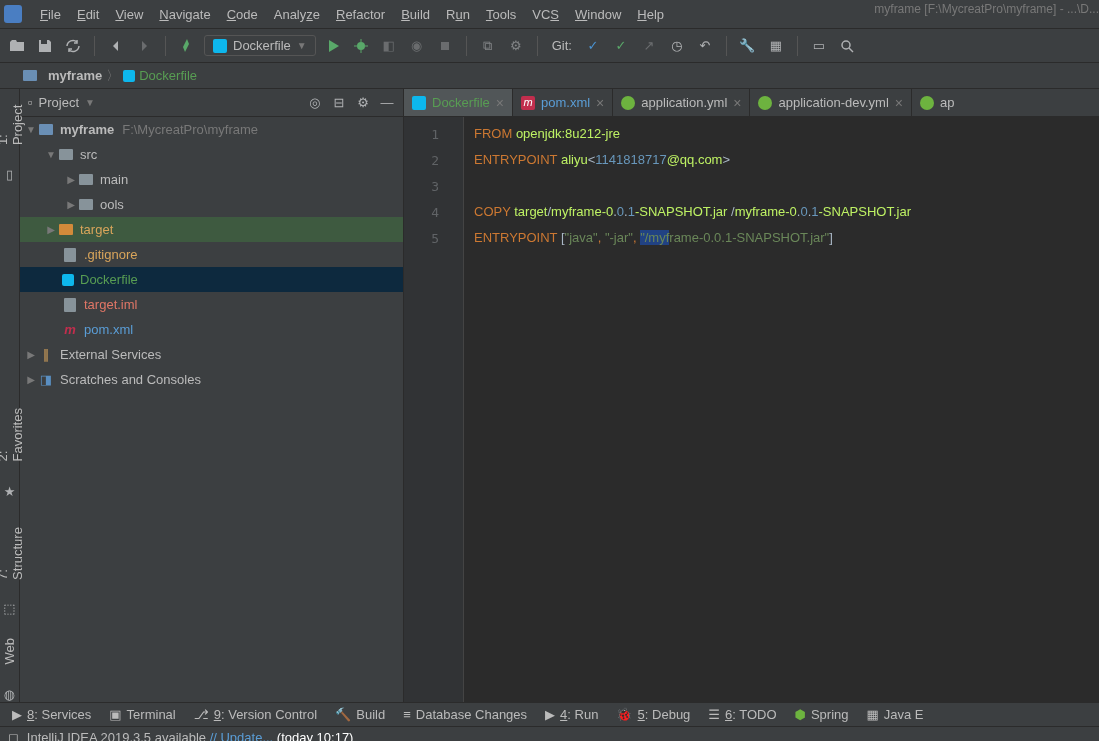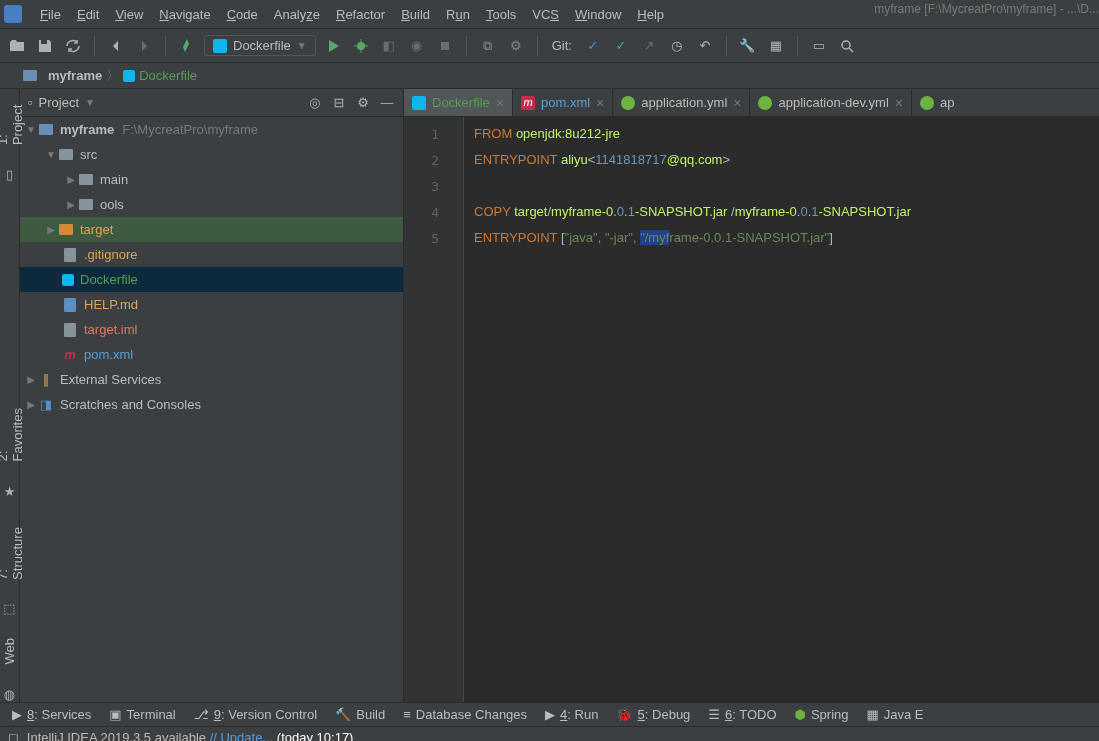--- a/index.html
+++ b/index.html
@@ -263,26 +263,20 @@
             <span class="file-icon"></span>
           </span>
         <span class="tree-label yellow">.gitignore</span>
       </div>
       <div class="tree-row selected" style="padding-left:42px">
         <span class="docker-icon" style="width:12px;height:12px;margin-right:6px"></span>
         <span class="tree-label green">Dockerfile</span>
       </div>
       <div class="tree-row" style="padding-left:42px">
         <span class="tree-icon">
-            <span class="file-icon" style="background:#5a8fc2"></span>
-          </span>
-        <span class="tree-label yellow">HELP.md</span>
-      </div>
-      <div class="tree-row" style="padding-left:42px">
-        <span class="tree-icon">
             <span class="file-icon"></span>
           </span>
         <span class="tree-label red">target.iml</span>
       </div>
       <div class="tree-row" style="padding-left:42px">
         <span class="tree-icon" style="color:#c12e4d;font-weight:bold;font-style:italic">m</span>
         <span class="tree-label" style="color:#5a9dd6">pom.xml</span>
       </div>
       <div class="tree-row" style="padding-left:4px">
         <span class="tree-arrow">▶</span>

